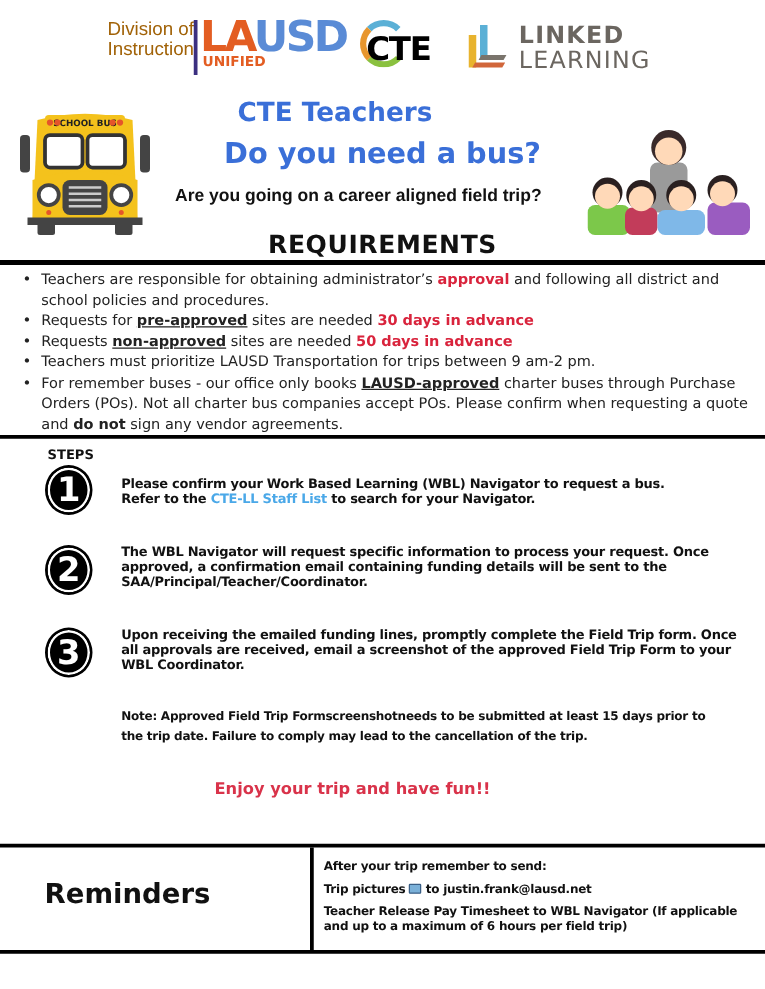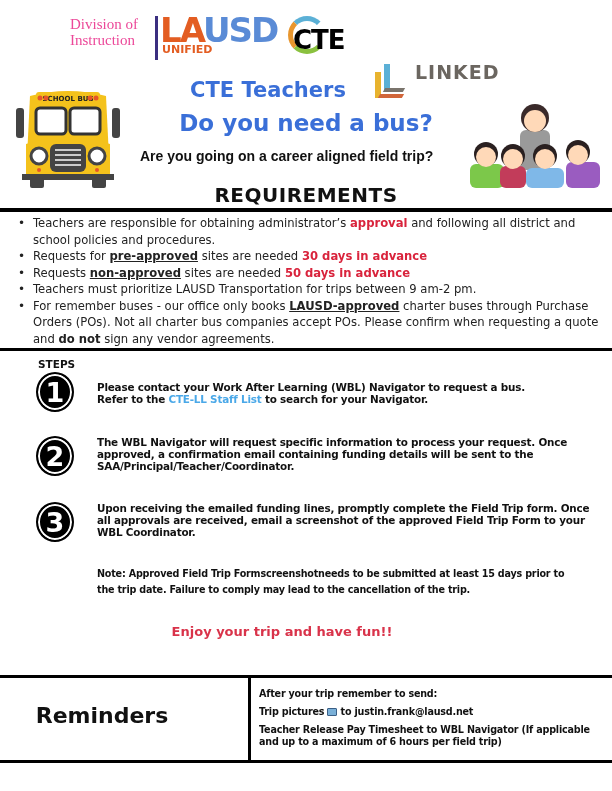--- a/index.html
+++ b/index.html
@@ -1,30 +1,30 @@
 <!DOCTYPE html>
 <html><head>
   <meta charset="utf-8">
   <style>
     * { margin: 0; padding: 0; box-sizing: border-box; }
     html, body { width: 612px; height: 791px; background: #ffffff; overflow: hidden; }
     body { position: relative; font-family: "Liberation Sans", sans-serif; color: #111; }
 
     
     .logos { position: absolute; top: 10px; left: 70px; width: 470px; height: 50px; }
-    .div-instr { position: absolute; left: 0; top: 6px; color: #ec4899; font-size: 15px; line-height: 16px; font-family: Liberation Serif, serif; }
+    .div-instr { position: absolute; left: 16px; top: 6px; color: #a16207; font-size: 15px; line-height: 16px; font-family: Liberation Sans, sans-serif; }
     .lausd-bar { position: absolute; left: 85px; top: 6px; width: 3px; height: 44px; background: #3b2f80; }
     .lausd { position: absolute; left: 90px; top: 2px; font-family: "DejaVu Sans", sans-serif; font-weight: bold; font-size: 34px; letter-spacing: -2px; line-height: 36px; }
     .lausd .la { color: #e35d22; }
     .lausd .usd { color: #5a8bd6; }
     .unified { position: absolute; left: 92px; top: 33px; color: #e35d22; font-weight: bold; font-size: 11px; font-family: "DejaVu Sans", sans-serif; }
     .cte-logo { position: absolute; left: 218px; top: 6px; width: 72px; height: 40px; }
     .cte-ring { position: absolute; left: 0; top: 0; width: 38px; height: 38px; border-radius: 50%; border: 5px solid transparent; border-left-color: #e8962e; border-top-color: #5bb0d6; border-bottom-color: #8ac13f; }
     .cte-text { position: absolute; left: 5px; top: 9px; font-weight: bold; font-size: 26px; color: #000; font-family: "DejaVu Sans", sans-serif; letter-spacing: -1px; }
-    .ll-logo { position: absolute; left: 305px; top: 6px; width: 165px; height: 44px; margin-top: 44px; }
+    .ll-logo { position: absolute; left: 305px; top: 6px; width: 165px; height: 44px; }
     .ll-mark { position: absolute; left: 0; top: 4px; width: 30px; height: 34px; }
     .ll-mark .b1 { position: absolute; left: 0; top: 8px; width: 6px; height: 26px; background: #e8b32e; }
     .ll-mark .b2 { position: absolute; left: 9px; top: 0; width: 6px; height: 26px; background: #5bb0d6; }
     .ll-mark .b3 { position: absolute; left: 9px; top: 24px; width: 20px; height: 4px; background: #7a746c; transform: skewX(-30deg); }
     .ll-mark .b4 { position: absolute; left: 4px; top: 30px; width: 24px; height: 4px; background: #d1663a; transform: skewX(-30deg); }
     .ll-text { position: absolute; left: 40px; top: 2px; color: #6b6660; font-weight: bold; font-size: 19px; line-height: 20px; font-family: "DejaVu Sans", sans-serif; letter-spacing: 1px; }
     .ll-text .l2 { font-weight: normal; }
 
     
     .bus { position: absolute; left: 12px; top: 88px; width: 112px; height: 100px; }
@@ -80,20 +80,21 @@
   </div>
   <div class="ll-logo">
     <div class="ll-mark">
       <div class="b1"></div>
         <div class="b2"></div>
         <div class="b3"></div>
         <div class="b4"></div>
     </div>
     <div class="ll-text">
       <div>LINKED</div>
+      <div class="l2">LEARNING</div>
     </div>
   </div>
 </div>
 
 <svg class="bus" viewBox="0 0 112 100">
   <rect x="4" y="20" width="8" height="30" rx="3" fill="#444"></rect>
   <rect x="100" y="20" width="8" height="30" rx="3" fill="#444"></rect>
   <path d="M18 8 Q56 -2 94 8 L98 90 L14 90 Z" fill="#f4c21c"></path>
   <rect x="24" y="4" width="64" height="12" rx="3" fill="#f4c21c"></rect>
   <text x="56" y="13" font-family="DejaVu Sans, sans-serif" font-size="7" font-weight="bold" text-anchor="middle" fill="#222">SCHOOL BUS</text>
@@ -150,21 +151,21 @@
   <li><span>Teachers must prioritize LAUSD Transportation for trips between 9 am-2 pm.</span></li>
   <li><span>For remember buses - our office only books </span><span class="ul">LAUSD-approved</span><span> charter buses through Purchase Orders (POs). Not all charter bus companies accept POs. Please confirm when requesting a quote and </span><span class="bold">do not</span><span> sign any vendor agreements.</span></li>
 </ul>
 
 <div class="rule rule2"></div>
 
 <div class="steps-label">STEPS</div>
 
 <div class="step-num" style="top:372px;">1</div>
 <div class="step-text" style="top:381px;">
-  <div>Please contact your Work After Learning (WBL) Navigator to request a bus.</div>
+  <div>Please confirm your Work Based Learning (WBL) Navigator to request a bus.</div>
   <div><span>Refer to the </span><a class="link">CTE-LL Staff List</a><span> to search for your Navigator.</span></div>
 </div>
 
 <div class="step-num" style="top:436px;">2</div>
 <div class="step-text" style="top:436px;">The WBL Navigator will request specific information to process your request. Once approved, a confirmation email containing funding details will be sent to the SAA/Principal/Teacher/Coordinator.</div>
 
 <div class="step-num" style="top:502px;">3</div>
 <div class="step-text" style="top:502px;">Upon receiving the emailed funding lines, promptly complete the Field Trip form. Once all approvals are received, email a screenshot of the approved Field Trip Form to your WBL Coordinator.</div>
 
 <div class="note">Note: Approved Field Trip Formscreenshotneeds to be submitted at least 15 days prior to the trip date. Failure to comply may lead to the cancellation of the trip.</div>

